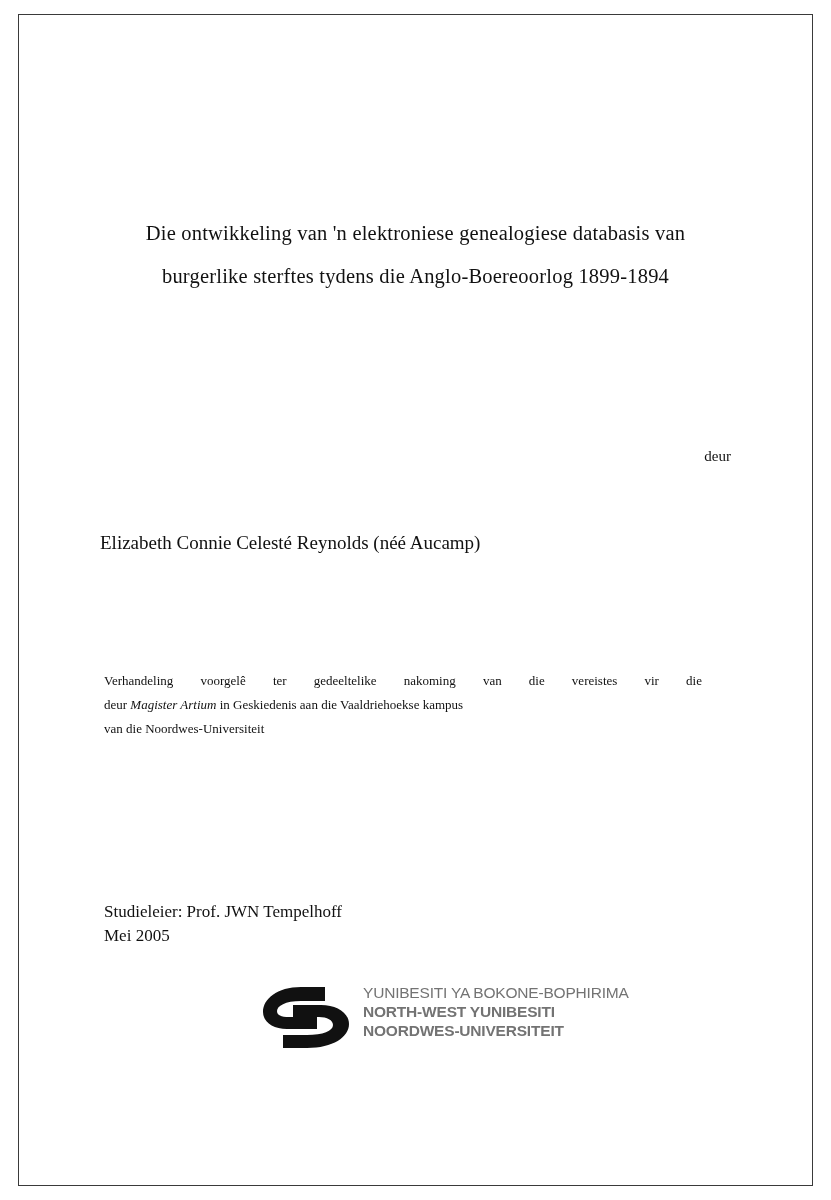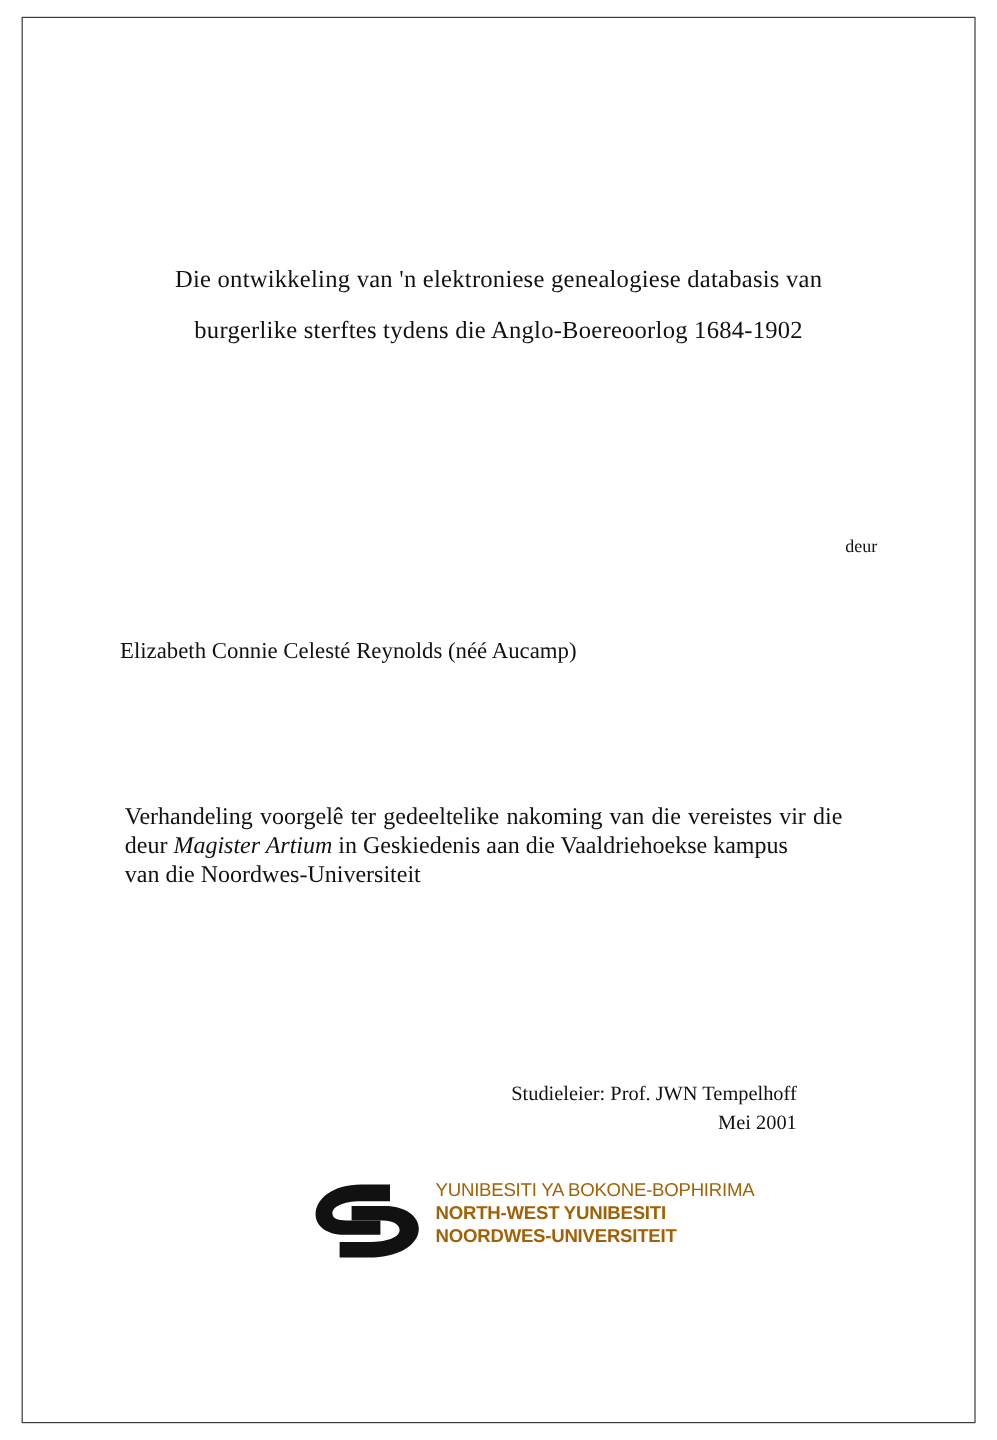--- a/index.html
+++ b/index.html
@@ -66,38 +66,38 @@
     width: 631px;
     text-align: left;
     font-size: 19px;
   }
 
   .statement {
     position: absolute;
     top: 655px;
     left: 4px;
     width: 598px;
-    font-size: 20px;
+    font-size: 13px;
     line-height: 24px;
     text-align: justify;
   }
   .statement .l1 { display: block; text-align: justify; text-align-last: justify; }
   .statement .l2 { display: block; }
   .statement .l3 { display: block; }
   .statement i { font-style: italic; }
 
   .supervisor {
     position: absolute;
     top: 886px;
     left: 4px;
     width: 560px;
     font-size: 17px;
     line-height: 24px;
   }
-  .supervisor span { display: block; text-align: right; }
+  .supervisor span { display: block; }
 
   .logo-wrap {
     position: absolute;
     top: 963px;
     left: 155px;
     width: 480px;
     height: 78px;
   }
   .logo-mark {
     position: absolute;
@@ -107,53 +107,53 @@
     height: 72px;
   }
   .logo-text {
     position: absolute;
     left: 108px;
     top: 6px;
     font-family: "Liberation Sans", sans-serif;
     font-size: 15.5px;
     line-height: 19px;
     font-weight: 700;
-    color: #a16207;
+    color: #737373;
     letter-spacing: -0.2px;
   }
   .logo-text span { display: block; white-space: nowrap; }
   .logo-text .l1 { font-weight: 400; }
 </style>
 </head>
 <body>
 
 <div class="page">
 
   <div class="scan-frame"></div>
 
   <div class="content">
 
     <div class="title">
       <span class="line">Die ontwikkeling van 'n elektroniese genealogiese databasis van</span>
-      <span class="line">burgerlike sterftes tydens die Anglo-Boereoorlog 1684-1902</span>
+      <span class="line">burgerlike sterftes tydens die Anglo-Boereoorlog 1899-1894</span>
     </div>
 
     <div class="by-word">deur</div>
 
     <div class="author">Elizabeth Connie Celesté Reynolds (néé Aucamp)</div>
 
     <div class="statement">
       <span class="l1">Verhandeling voorgelê ter gedeeltelike nakoming van die vereistes vir die</span>
       <span class="l2"><span>deur </span><i>Magister Artium</i><span> in Geskiedenis aan die Vaaldriehoekse kampus</span></span>
       <span class="l3">van die Noordwes-Universiteit</span>
     </div>
 
     <div class="supervisor">
       <span>Studieleier: Prof. JWN Tempelhoff</span>
-      <span>Mei 2001</span>
+      <span>Mei 2005</span>
     </div>
 
     <div class="logo-wrap">
       <svg class="logo-mark" viewBox="0 0 112 72">
         <g fill="#111111">
           <path d="M46 6 C22 6, 8 18, 8 31 C8 41, 18 48, 32 48 L62 48 L62 36 L34 36 C26 36, 22 34, 22 30 C22 25, 30 20, 46 20 L70 20 L70 6 Z"></path>
           <path d="M66 24 L38 24 L38 36 L64 36 C72 36, 78 39, 78 44 C78 50, 68 54, 52 54 L28 54 L28 67 L52 67 C78 67, 94 56, 94 43 C94 32, 82 24, 66 24 Z"></path>
         </g>
       </svg>
       <div class="logo-text">

